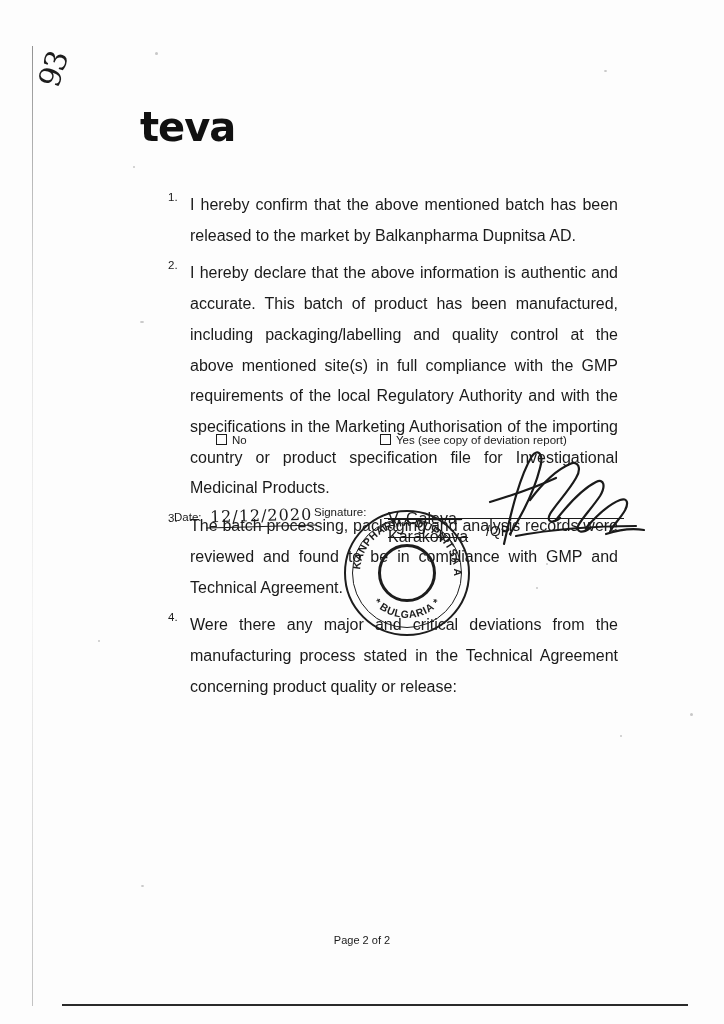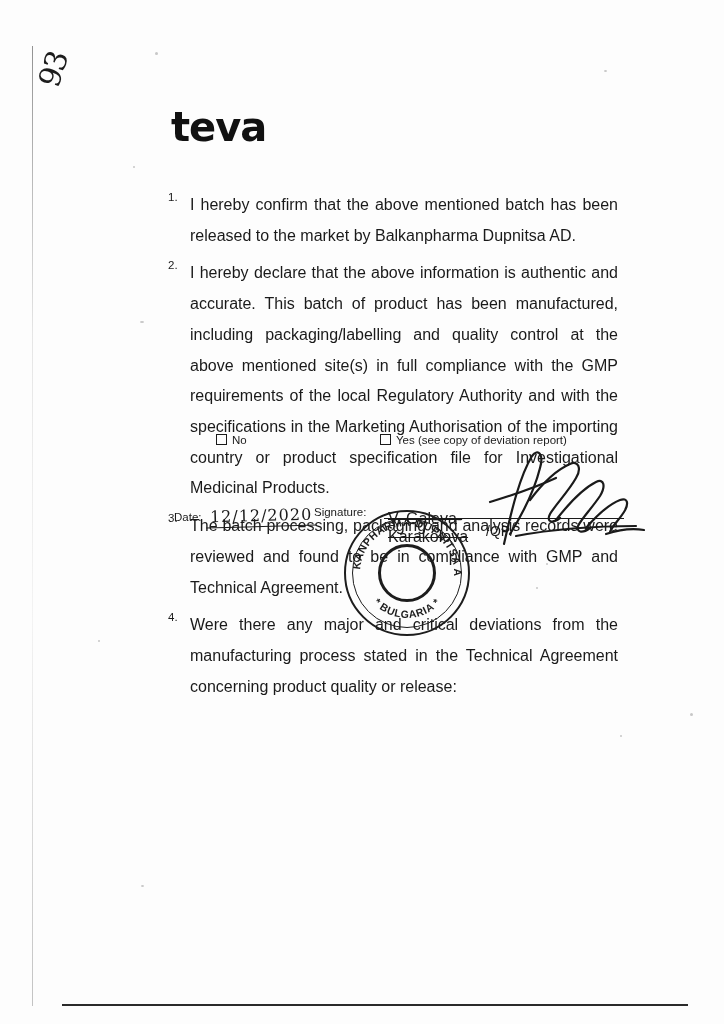--- a/index.html
+++ b/index.html
@@ -63,21 +63,20 @@
   
   .logo {
     position: absolute;
     left: 140px;
     top: 104px;
     font-family: "DejaVu Sans", sans-serif;
     font-weight: bold;
     font-size: 40px;
     letter-spacing: -1px;
     color: #111;
-    margin-left: 31px;
   }
 
   
   .list {
     position: absolute;
     left: 168px;
     top: 190px;
     width: 450px;
   }
   .li {
@@ -288,20 +287,21 @@
       </defs>
       <text font-family="Liberation Sans, sans-serif" font-size="10.5" font-weight="bold" fill="#1d1d1d" letter-spacing="0.6">
         <textPath href="#arcTop" startOffset="50%" text-anchor="middle" id="stamp-top-text">BALKANPHARMA-DUPNITSA AD *</textPath>
       </text>
       <text font-family="Liberation Sans, sans-serif" font-size="10.5" font-weight="bold" fill="#1d1d1d" letter-spacing="0.6">
         <textPath href="#arcBot" startOffset="50%" text-anchor="middle" id="stamp-bot-text">* BULGARIA *</textPath>
       </text>
     </svg>
   </div>
 
+  <div class="footer">Page 2 of 2</div>
 
   <div class="speck" style="left:155px;top:52px;width:3px;height:3px;"></div>
   <div class="speck" style="left:604px;top:70px;width:3px;height:2px;"></div>
   <div class="speck" style="left:133px;top:166px;width:2px;height:2px;"></div>
   <div class="speck" style="left:140px;top:321px;width:4px;height:2px;"></div>
   <div class="speck" style="left:690px;top:713px;width:3px;height:3px;"></div>
   <div class="speck" style="left:620px;top:735px;width:2px;height:2px;"></div>
   <div class="speck" style="left:141px;top:885px;width:3px;height:2px;"></div>
   <div class="speck" style="left:546px;top:563px;width:2px;height:2px;"></div>
   <div class="speck" style="left:536px;top:587px;width:2px;height:2px;"></div>

